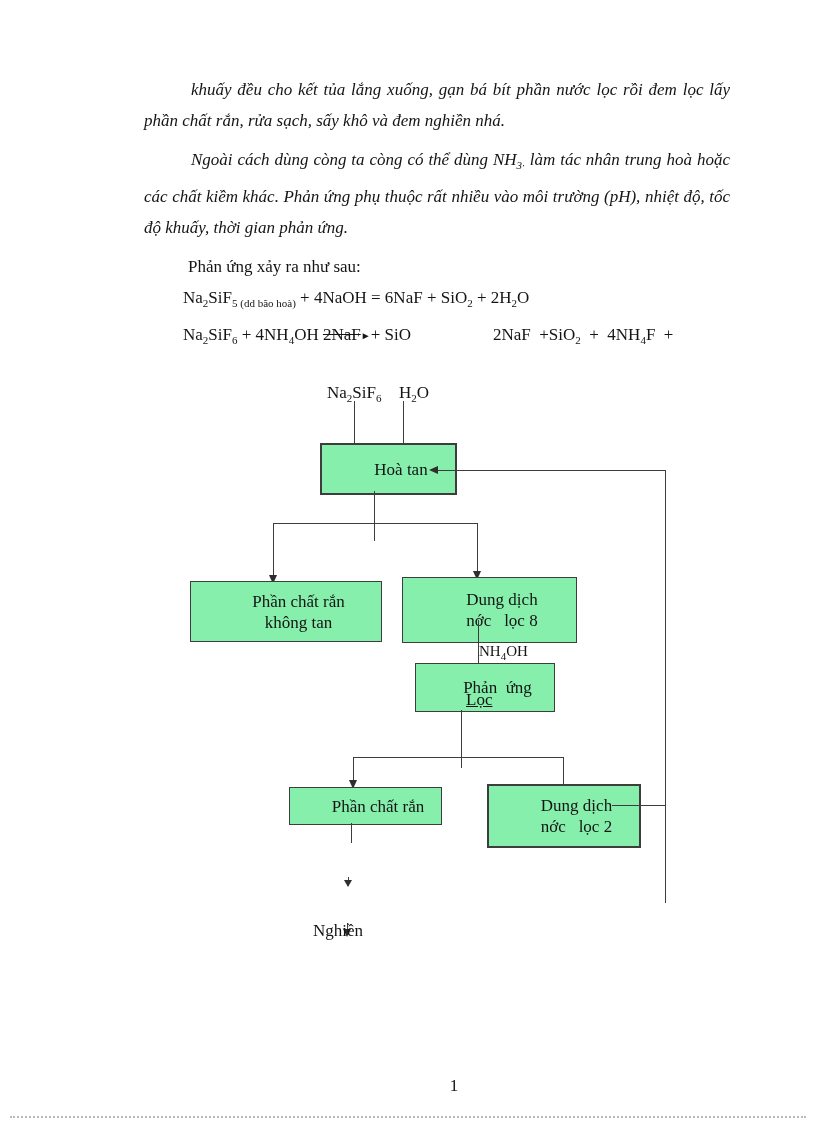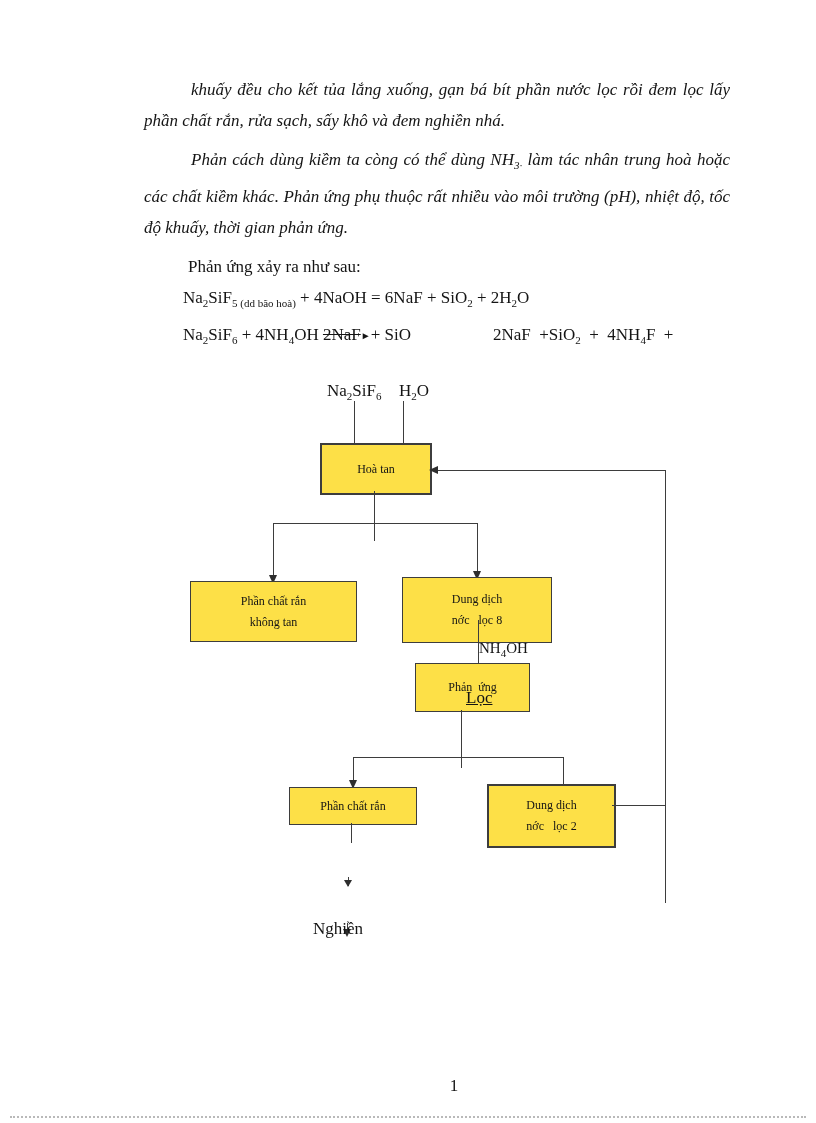--- a/index.html
+++ b/index.html
@@ -21,26 +21,26 @@
   .eq-cont { margin:0; text-indent:0; white-space:pre; }
   
   .seg-n  { }
   .seg-s  { font-size:11px; vertical-align:-4px; letter-spacing:0; }
   .seg-st { text-decoration:line-through; }
   .seg-ar { font-size:10px; vertical-align:1px; }
   .seg-gap{ display:inline-block; width:82px; }
   
   .diagram { position:absolute; left:0; top:0; width:816px; height:1123px; }
   .dbox {
-    position:absolute; border:1px solid #3d3d3d; background:#fde047;
+    position:absolute; border:1px solid #3d3d3d; background:#86efac;
     display:flex; flex-direction:column; align-items:center; justify-content:center;
-    font-size:12px; line-height:21px; text-align:center; white-space:pre;
+    font-size:17px; line-height:21px; text-align:center; white-space:pre;padding-left:25px;
   }
   .dbox.b2 { border-width:2px; }
-  .dlabel { position:absolute; font-size:17px; line-height:19px; white-space:pre; }
+  .dlabel { position:absolute; font-size:17px; line-height:24px; white-space:pre; }
   .vline { position:absolute; width:1px; background:#3d3d3d; }
   .hline { position:absolute; height:1px; background:#3d3d3d; }
   .arr-down {
     position:absolute; width:0; height:0;
     border-left:4px solid transparent; border-right:4px solid transparent;
     border-top:9px solid #2e2e2e;
   }
   .arr-left {
     position:absolute; width:0; height:0;
     border-top:4px solid transparent; border-bottom:4px solid transparent;
@@ -50,21 +50,21 @@
   .page-number { position:absolute; left:444px; top:1076px; width:20px;
     text-align:center; font-size:17px; }
   .dotted-rule { position:absolute; left:10px; top:1116px; width:796px;
     border-top:2px dotted #b9b9b9; }
 </style>
 </head>
 <body>
 
 <div class="text-block">
   <p class="para indent1">khuấy đều cho kết tủa lắng xuống, gạn bá bít phần nước lọc rồi đem lọc lấy phần chất rắn, rửa sạch, sấy khô và đem nghiền nhá.</p>
-  <p class="para indent1"><span class="seg-n">Phản cách dùng kiềm ta còng có thể dùng NH</span><span class="seg-s">3·</span><span class="seg-n"> làm tác nhân trung hoà hoặc các chất kiềm khác. Phản ứng phụ thuộc rất nhiều vào môi trường (pH), nhiệt độ, tốc độ khuấy, thời gian phản ứng.</span></p>
+  <p class="para indent1"><span class="seg-n">Ngoài cách dùng còng ta còng có thể dùng NH</span><span class="seg-s">3·</span><span class="seg-n"> làm tác nhân trung hoà hoặc các chất kiềm khác. Phản ứng phụ thuộc rất nhiều vào môi trường (pH), nhiệt độ, tốc độ khuấy, thời gian phản ứng.</span></p>
   <p class="eq-head">Phản ứng xảy ra như sau:</p>
   <p class="eq-line"><span class="seg-n">Na</span><span class="seg-s">2</span><span class="seg-n">SiF</span><span class="seg-s">5 (dd bão hoà)</span><span class="seg-n"> + 4NaOH = 6NaF + SiO</span><span class="seg-s">2</span><span class="seg-n"> + 2H</span><span class="seg-s">2</span><span class="seg-n">O</span></p>
   <p class="eq-line"><span class="seg-n">Na</span><span class="seg-s">2</span><span class="seg-n">SiF</span><span class="seg-s">6</span><span class="seg-n"> + 4NH</span><span class="seg-s">4</span><span class="seg-n">OH </span><span class="seg-st">2NaF</span><span class="seg-ar">►</span><span class="seg-n">+ SiO</span><span class="seg-gap"></span><span class="seg-n">2NaF  +SiO</span><span class="seg-s">2</span><span class="seg-n">  +  4NH</span><span class="seg-s">4</span><span class="seg-n">F  +</span></p>
 </div>
 
 <div class="diagram">
 
   <div class="dlabel" style="left:327px; top:381px;"><span class="seg-n">Na</span><span class="seg-s">2</span><span class="seg-n">SiF</span><span class="seg-s">6</span></div>
   <div class="dlabel" style="left:399px; top:381px;"><span class="seg-n">H</span><span class="seg-s">2</span><span class="seg-n">O</span></div>
 

